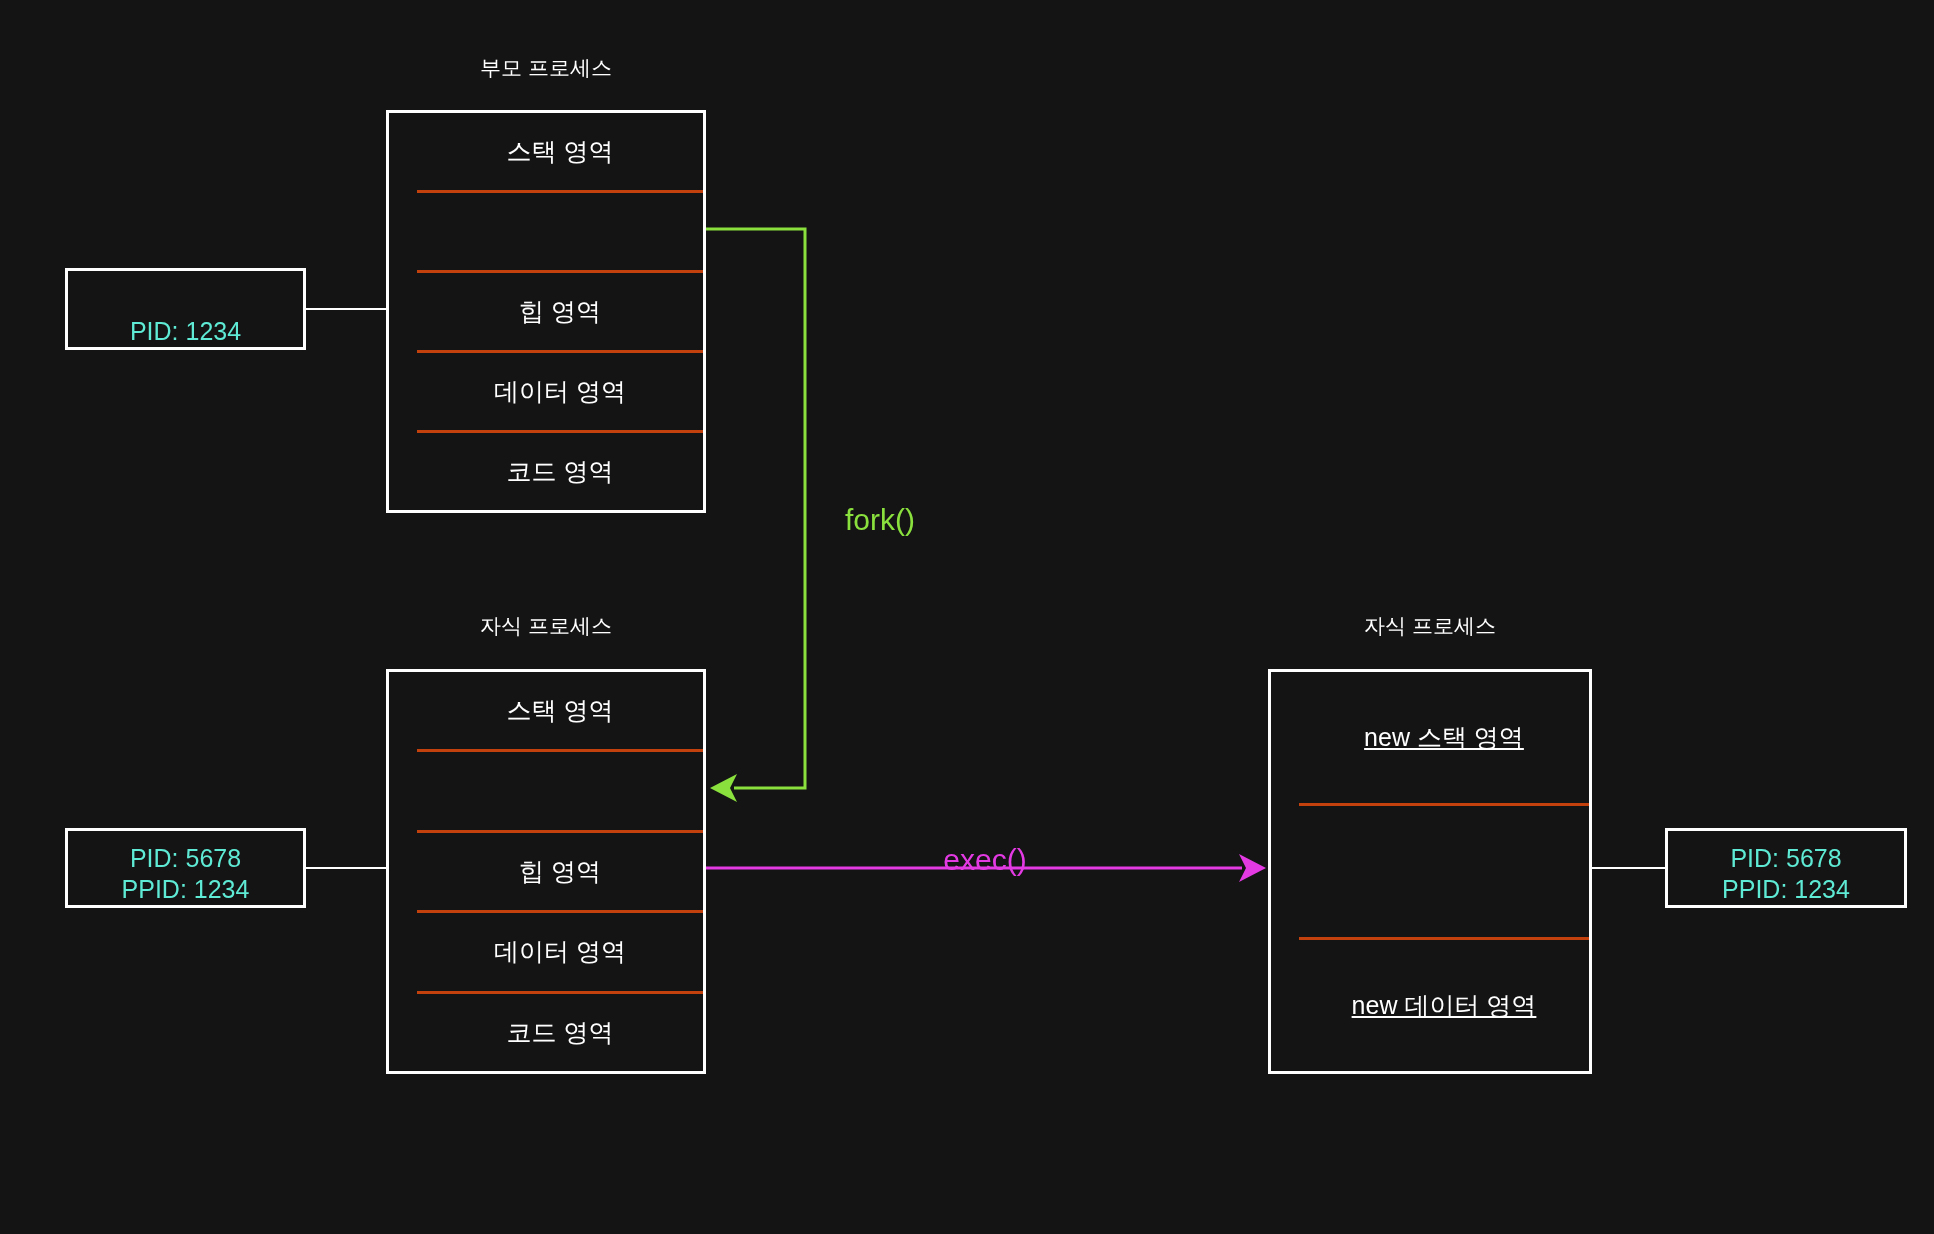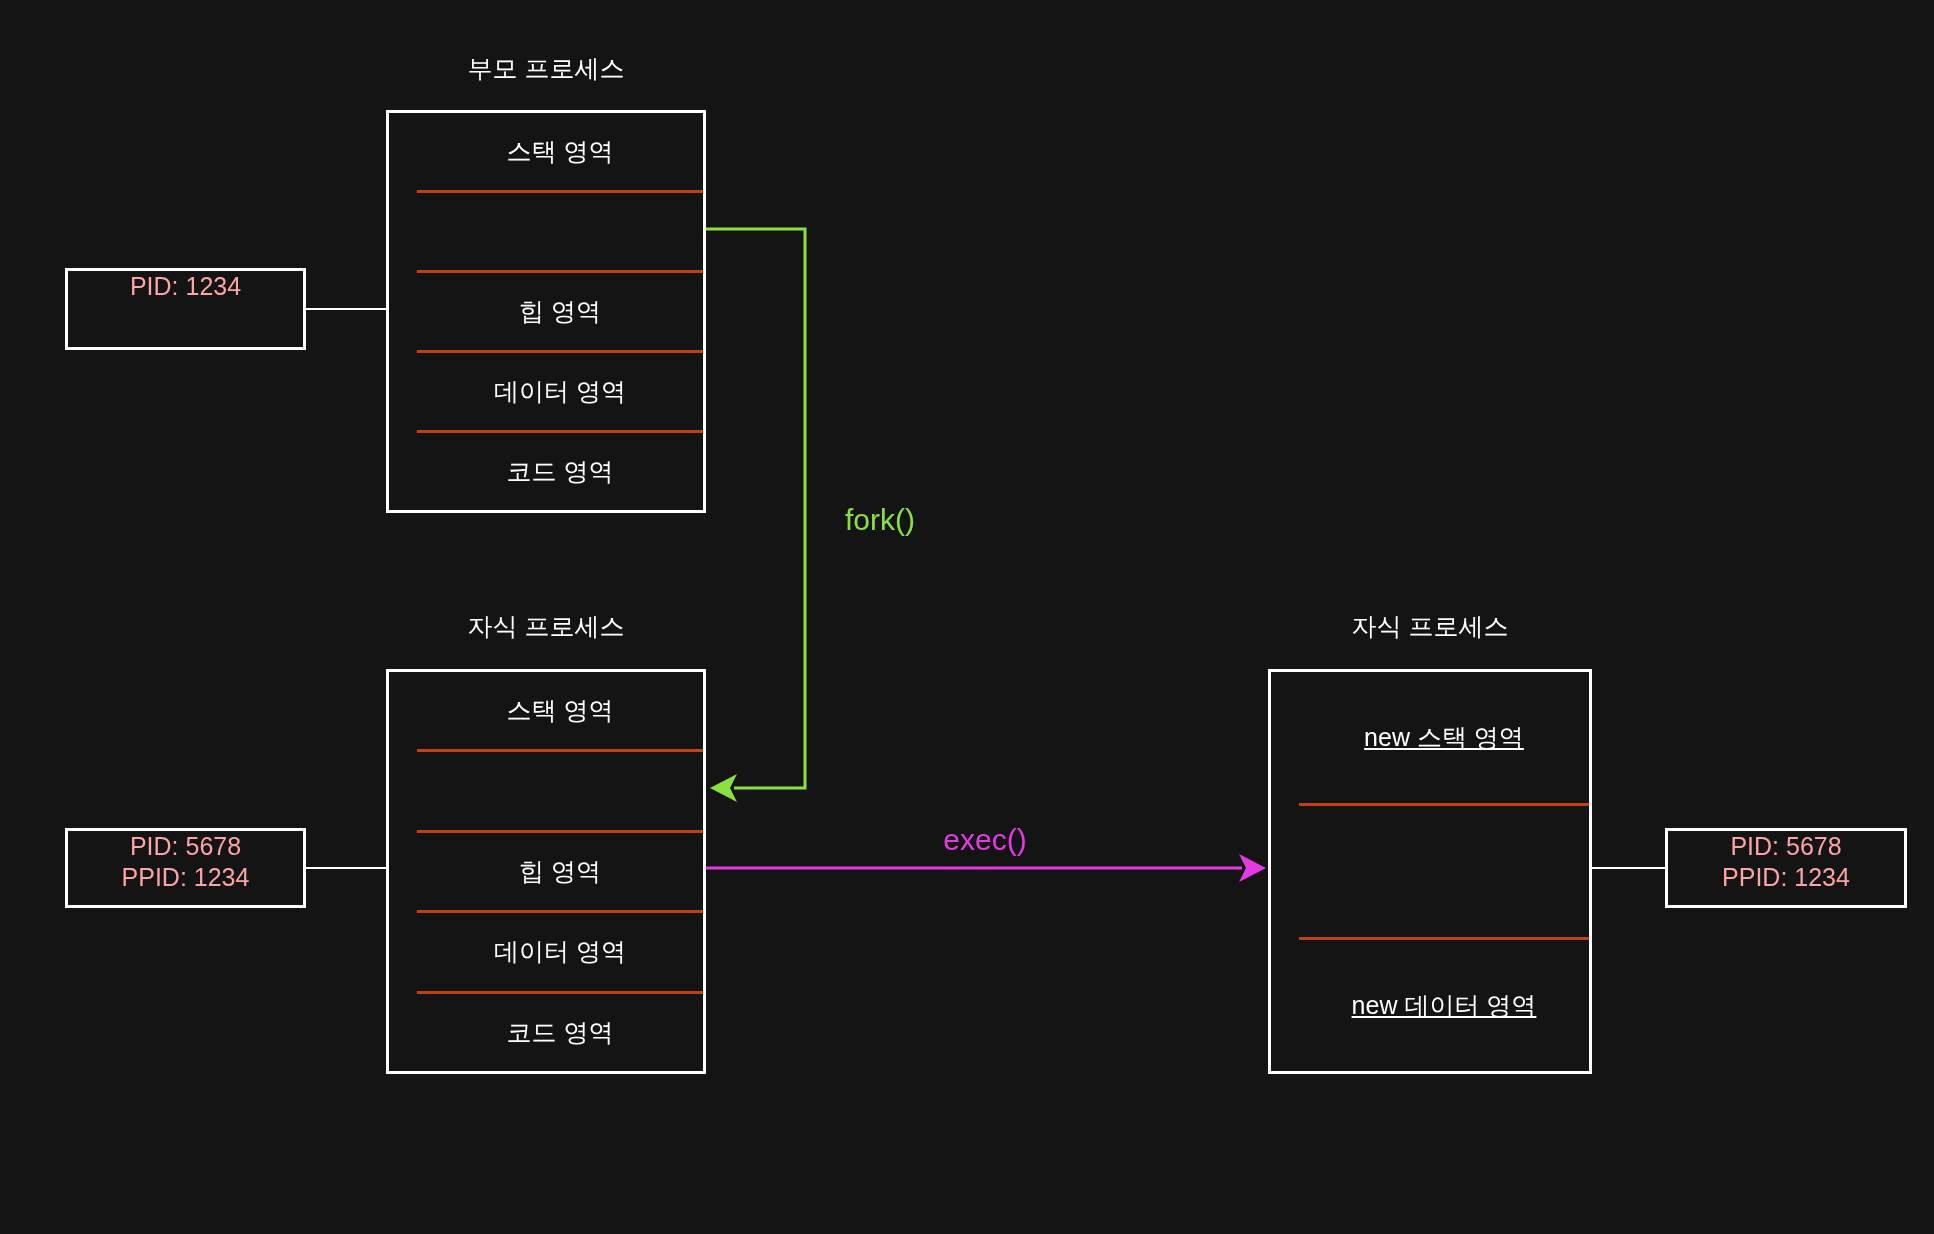--- a/index.html
+++ b/index.html
@@ -7,21 +7,21 @@
     position: relative;
     width: 1934px;
     height: 1234px;
     background: #141414;
     font-family: "Liberation Sans", sans-serif;
     color: #ffffff;
     overflow: hidden;
   }
   .abs { position: absolute; }
   .proc-title {
-    font-size: 25px;
+    font-size: 21px;
     line-height: 32px;
     text-align: center;
     color: #ffffff;
   }
   .memory-box {
     border: 3px solid #ffffff;
     box-sizing: border-box;
     display: flex;
     flex-direction: column;
     background: #141414;
@@ -35,34 +35,34 @@
     color: #ffffff;
     margin-left: 28px;
   }
   .memory-row + .memory-row { border-top: 3px solid #c2410c; }
   .pid-box {
     border: 3px solid #ffffff;
     box-sizing: border-box;
     display: flex;
     flex-direction: column;
     align-items: center;
-    justify-content: flex-start;
+    justify-content: flex-end;
     text-align: center;
     font-size: 25px;
     line-height: 31px;
-    color: #fca5a5;
+    color: #5eead4;
     background: #141414;
   }
   .arrow-label {
     font-size: 30px;
     line-height: 32px;
     text-align: center;
   }
   .label-fork { color: #8ae13e; }
-  .label-exec { color: #e33ae3; }
+  .label-exec { color: #e33ae3; margin-top: 20px; }
   svg.overlay { position: absolute; left: 0; top: 0; }
 </style>
 </head>
 <body>
 
 <div class="canvas">
 
   <svg class="overlay" width="1934" height="1234" viewBox="0 0 1934 1234">
 
     <line x1="306" y1="309" x2="386" y2="309" stroke-width="2" stroke="#ffffff"></line>

